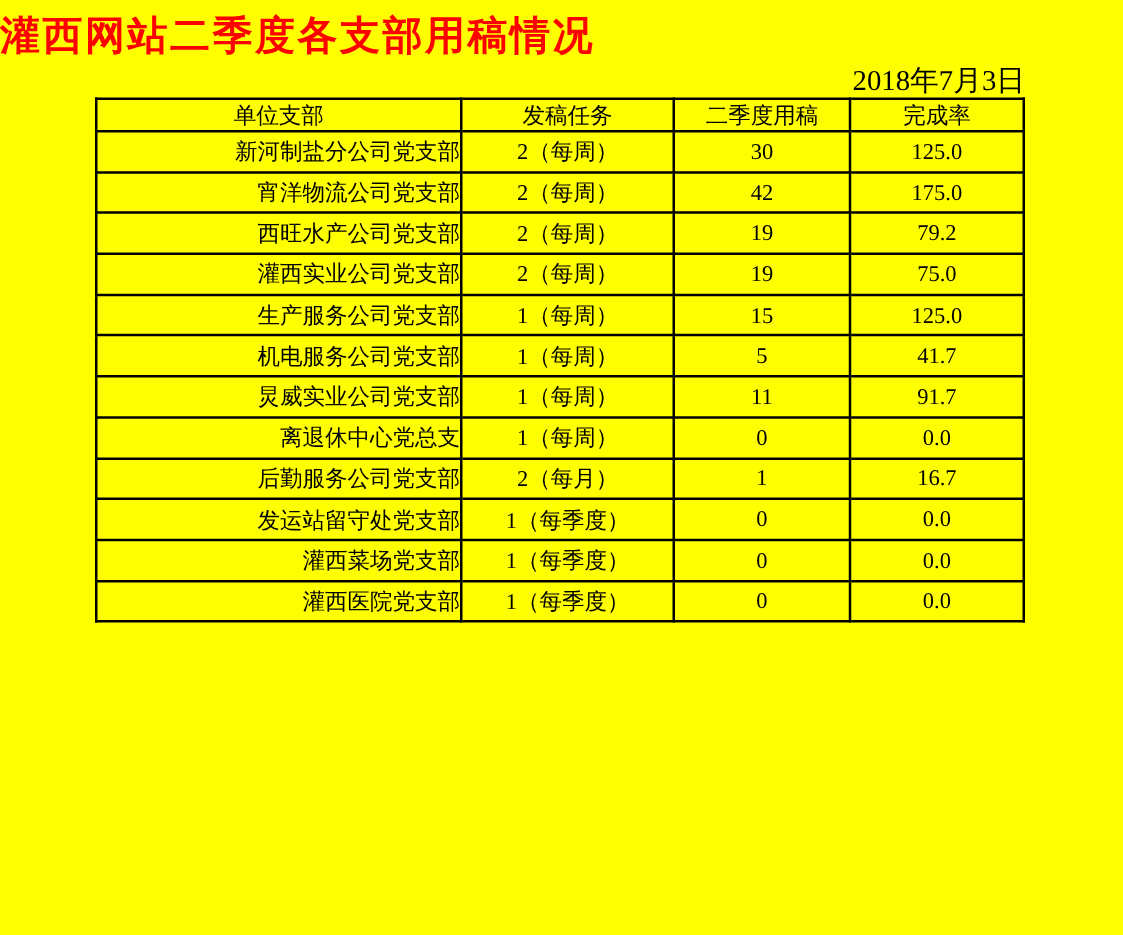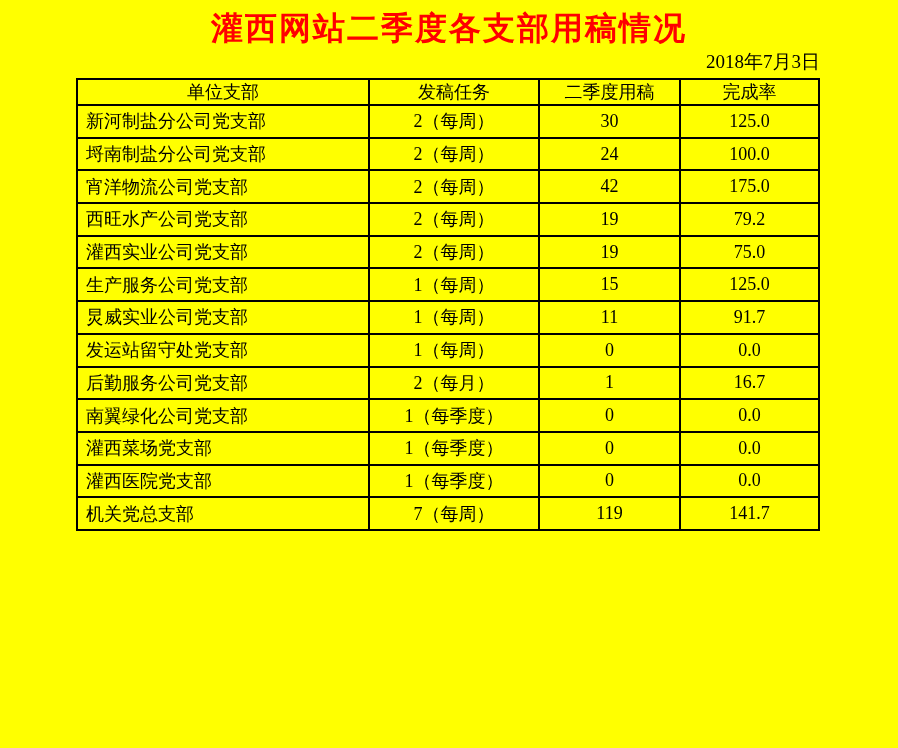--- a/index.html
+++ b/index.html
@@ -7,31 +7,30 @@
     width: 898px; height: 748px;
     background: #FFFF00;
     font-family: "Liberation Serif", serif;
     color: #000000;
     overflow: hidden;
     position: relative;
   }
   .title {
     position: absolute;
     top: 7px; left: 0; right: 0;
-    text-align: center;
     color: #FF0000;
     font-size: 32px;
     font-weight: bold;
     letter-spacing: 2px;
   }
   .date-line {
     position: absolute;
     top: 49px;
     right: 78px;
-    font-size: 19px;
+    font-size: 23px;
     color: #000000;
   }
   table.report {
     position: absolute;
     left: 76px; top: 78px;
     width: 742px;
     border-collapse: collapse;
     table-layout: fixed;
   }
   .report th, .report td {
@@ -40,21 +39,21 @@
     font-weight: normal;
     height: 32.7px;
     padding: 0;
     text-align: center;
     vertical-align: middle;
     white-space: nowrap;
     overflow: hidden;
   }
   .report th { height: 22px; }
   .report td.left {
-    text-align: left;
+    text-align: right;
     padding-left: 8px;
   }
   col.c1 { width: 292px; }
   col.c2 { width: 170px; }
   col.c3 { width: 141px; }
   col.c4 { width: 139px; }
 </style>
 </head>
 <body>
 
@@ -78,26 +77,20 @@
     </tr>
   </thead>
   <tbody>
       <tr>
         <td class="left">新河制盐分公司党支部</td>
         <td>2（每周）</td>
         <td>30</td>
         <td>125.0</td>
       </tr>
       <tr>
-        <td class="left">埒南制盐分公司党支部</td>
-        <td>2（每周）</td>
-        <td>24</td>
-        <td>100.0</td>
-      </tr>
-      <tr>
         <td class="left">宵洋物流公司党支部</td>
         <td>2（每周）</td>
         <td>42</td>
         <td>175.0</td>
       </tr>
       <tr>
         <td class="left">西旺水产公司党支部</td>
         <td>2（每周）</td>
         <td>19</td>
         <td>79.2</td>
@@ -108,55 +101,55 @@
         <td>19</td>
         <td>75.0</td>
       </tr>
       <tr>
         <td class="left">生产服务公司党支部</td>
         <td>1（每周）</td>
         <td>15</td>
         <td>125.0</td>
       </tr>
       <tr>
+        <td class="left">机电服务公司党支部</td>
+        <td>1（每周）</td>
+        <td>5</td>
+        <td>41.7</td>
+      </tr>
+      <tr>
         <td class="left">炅威实业公司党支部</td>
         <td>1（每周）</td>
         <td>11</td>
         <td>91.7</td>
       </tr>
       <tr>
-        <td class="left">发运站留守处党支部</td>
+        <td class="left">离退休中心党总支</td>
         <td>1（每周）</td>
         <td>0</td>
         <td>0.0</td>
       </tr>
       <tr>
         <td class="left">后勤服务公司党支部</td>
         <td>2（每月）</td>
         <td>1</td>
         <td>16.7</td>
       </tr>
       <tr>
-        <td class="left">南翼绿化公司党支部</td>
+        <td class="left">发运站留守处党支部</td>
         <td>1（每季度）</td>
         <td>0</td>
         <td>0.0</td>
       </tr>
       <tr>
         <td class="left">灌西菜场党支部</td>
         <td>1（每季度）</td>
         <td>0</td>
         <td>0.0</td>
       </tr>
       <tr>
         <td class="left">灌西医院党支部</td>
         <td>1（每季度）</td>
         <td>0</td>
         <td>0.0</td>
       </tr>
-      <tr>
-        <td class="left">机关党总支部</td>
-        <td>7（每周）</td>
-        <td>119</td>
-        <td>141.7</td>
-      </tr>
     </tbody>
 </table>
 
 </body></html>

